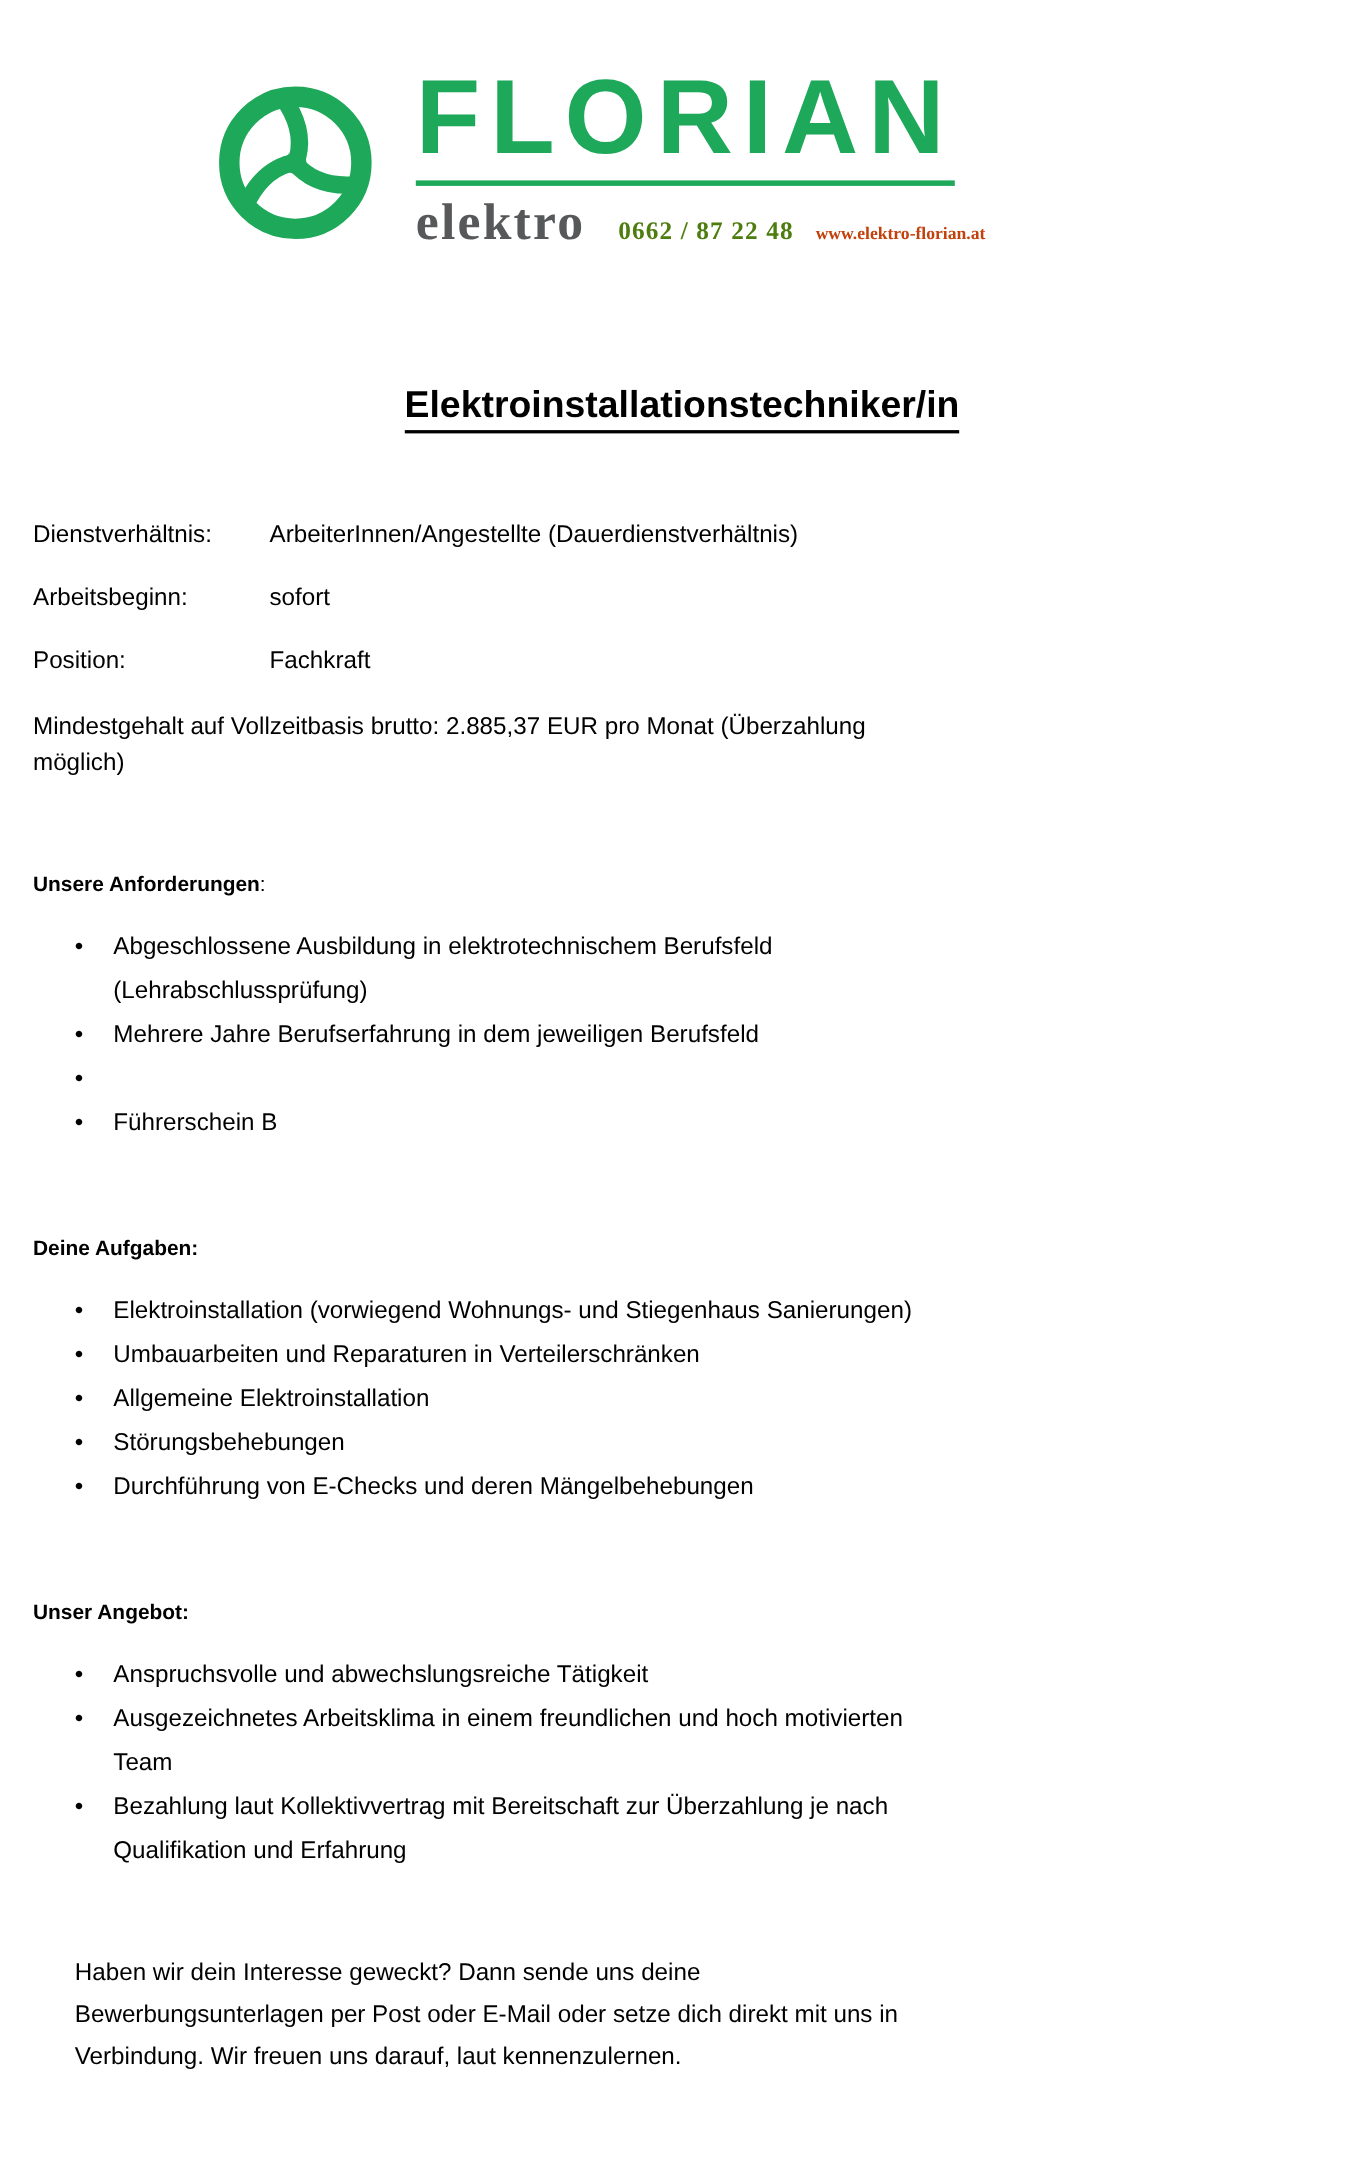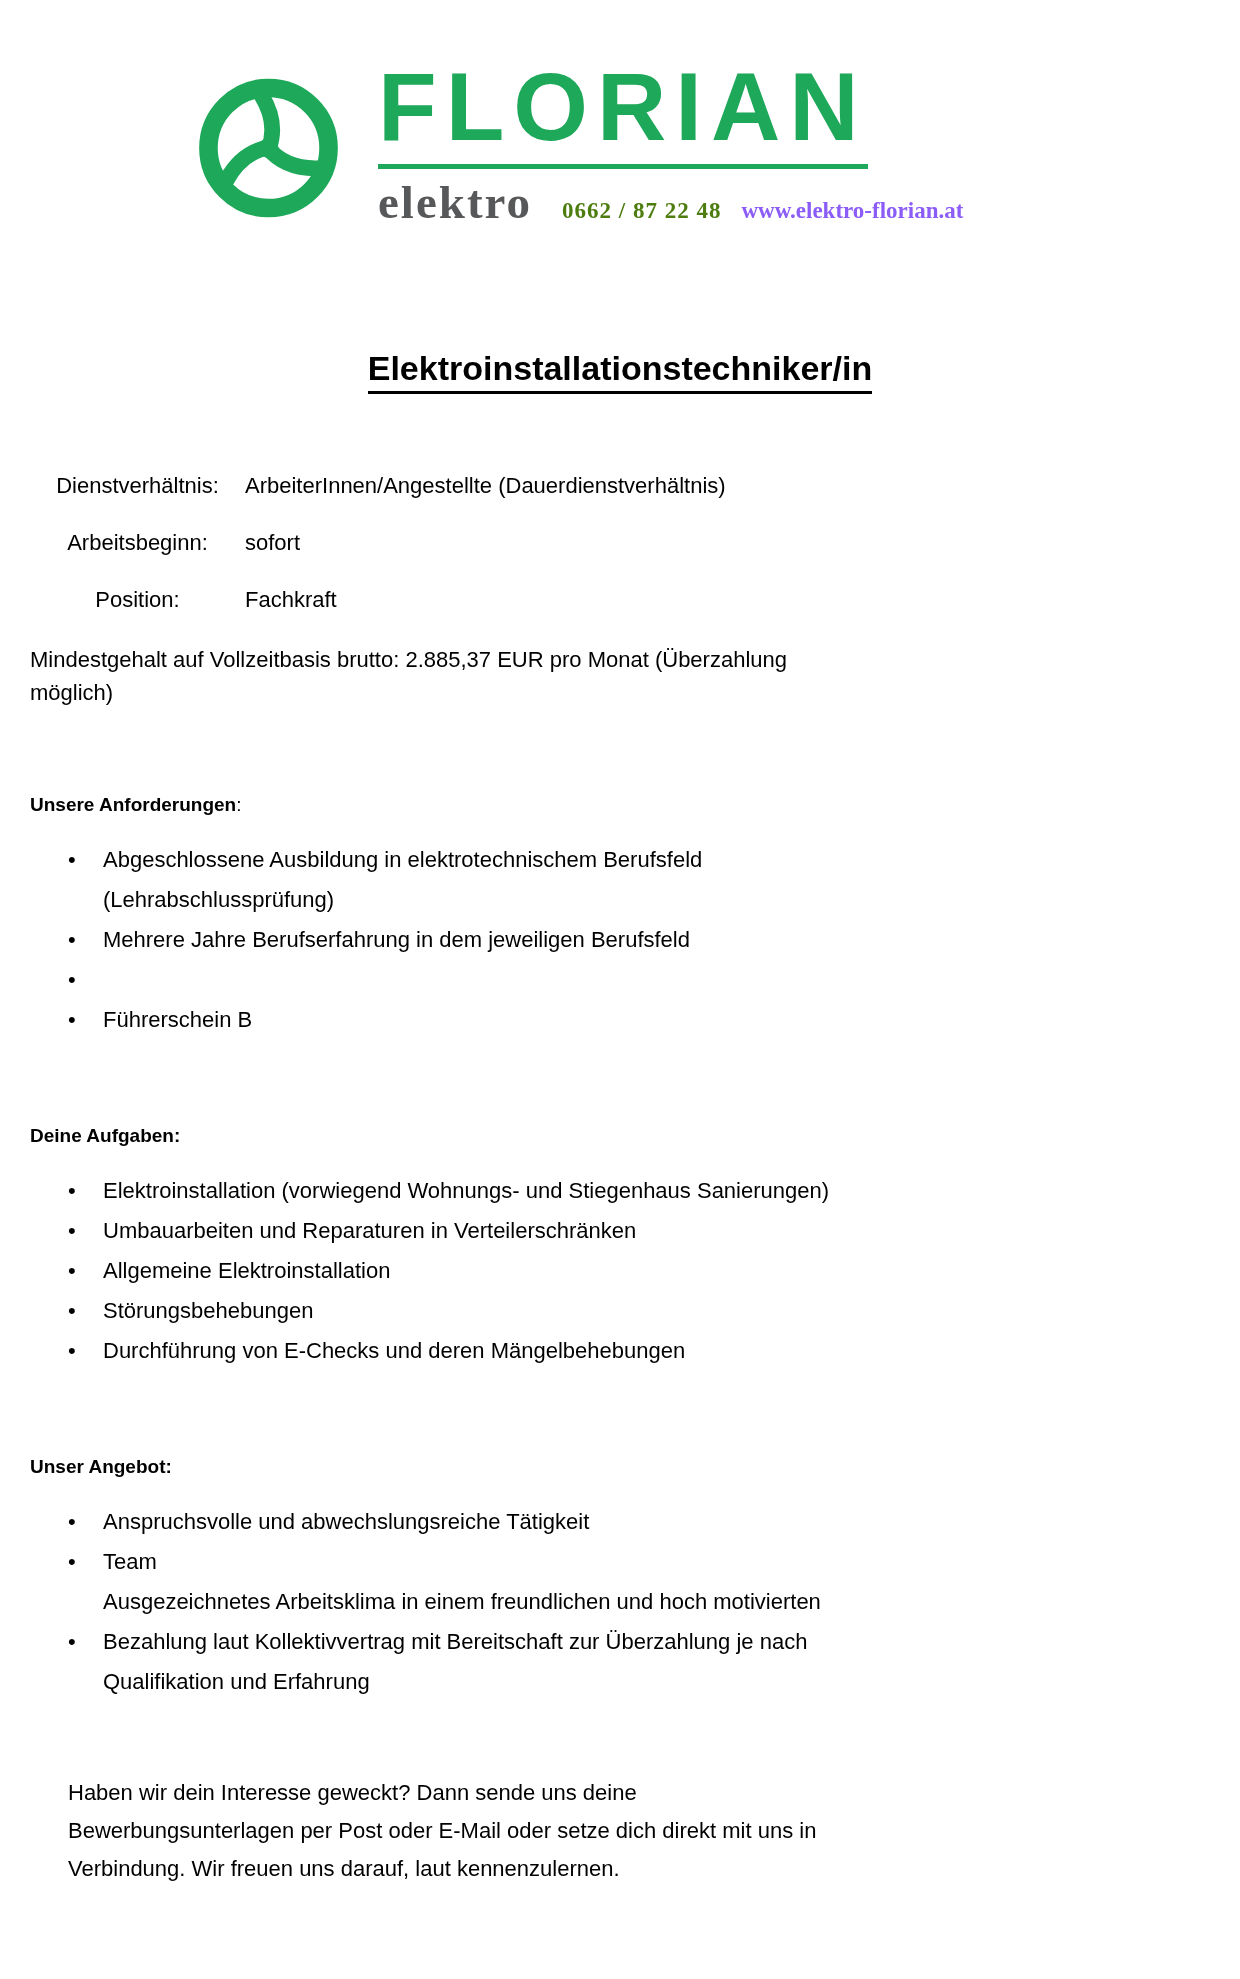--- a/index.html
+++ b/index.html
@@ -11,31 +11,31 @@
   .emblem { width:143px; height:152px; margin-top:12px; flex:0 0 auto; }
   .logo-text { margin-left:38px; }
   .brand {
     font-size:96px; font-weight:bold; color:#1ea85a;
     letter-spacing:9px; line-height:0.98; display:inline-block;
     border-bottom:5px solid #1ea85a; padding-bottom:10px;
   }
   .logo-sub { display:flex; align-items:baseline; margin-top:6px;font-family:Liberation Serif, serif; }
   .elektro { font-size:47px; font-weight:bold; color:#57585a; letter-spacing:2px; }
   .phone   { font-size:23px; font-weight:bold; color:#4d7c0f; margin-left:30px; letter-spacing:1px; white-space:nowrap; }
-  .website { font-size:23px; font-weight:bold; color:#8b5cf6; margin-left:20px; white-space:nowrap; }
+  .website { font-size:16px; font-weight:bold; color:#c2410c; margin-left:20px; white-space:nowrap; }
 
   
   .title { margin-top:120px; text-align:center; }
   .title-text {
     font-size:34px; font-weight:bold; display:inline-block;
     border-bottom:3px solid #000; padding-bottom:3px;
   }
 
   
-  .details { margin:78px 30px 0 30px;text-align:center; }
+  .details { margin:78px 30px 0 30px; }
   .detail-row { display:flex; margin-bottom:30px; font-size:22px; line-height:27px; }
   .detail-label { width:215px; flex:0 0 auto; }
 
   .salary { margin:30px 30px 0 30px; font-size:22px; line-height:33px; }
 
   
   .section-heading { margin:82px 30px 0 30px; font-size:19px; font-weight:bold; line-height:27px; }
   .heading-suffix { font-weight:normal; }
   .bullet-list { margin:22px 30px 0 30px; font-size:22px; }
   .bullet-item { display:flex; padding-left:38px; }
@@ -164,22 +164,22 @@
   <div class="bullet-list">
     <div class="bullet-item">
       <span class="bullet-marker">•</span>
       <div class="bullet-text">
         <div>Anspruchsvolle und abwechslungsreiche Tätigkeit</div>
       </div>
     </div>
     <div class="bullet-item">
       <span class="bullet-marker">•</span>
       <div class="bullet-text">
+        <div>Ausgezeichnetes Arbeitsklima in einem freundlichen und hoch motivierten</div>
         <div>Team</div>
-        <div>Ausgezeichnetes Arbeitsklima in einem freundlichen und hoch motivierten</div>
       </div>
     </div>
     <div class="bullet-item">
       <span class="bullet-marker">•</span>
       <div class="bullet-text">
         <div>Bezahlung laut Kollektivvertrag mit Bereitschaft zur Überzahlung je nach</div>
         <div>Qualifikation und Erfahrung</div>
       </div>
     </div>
   </div>

